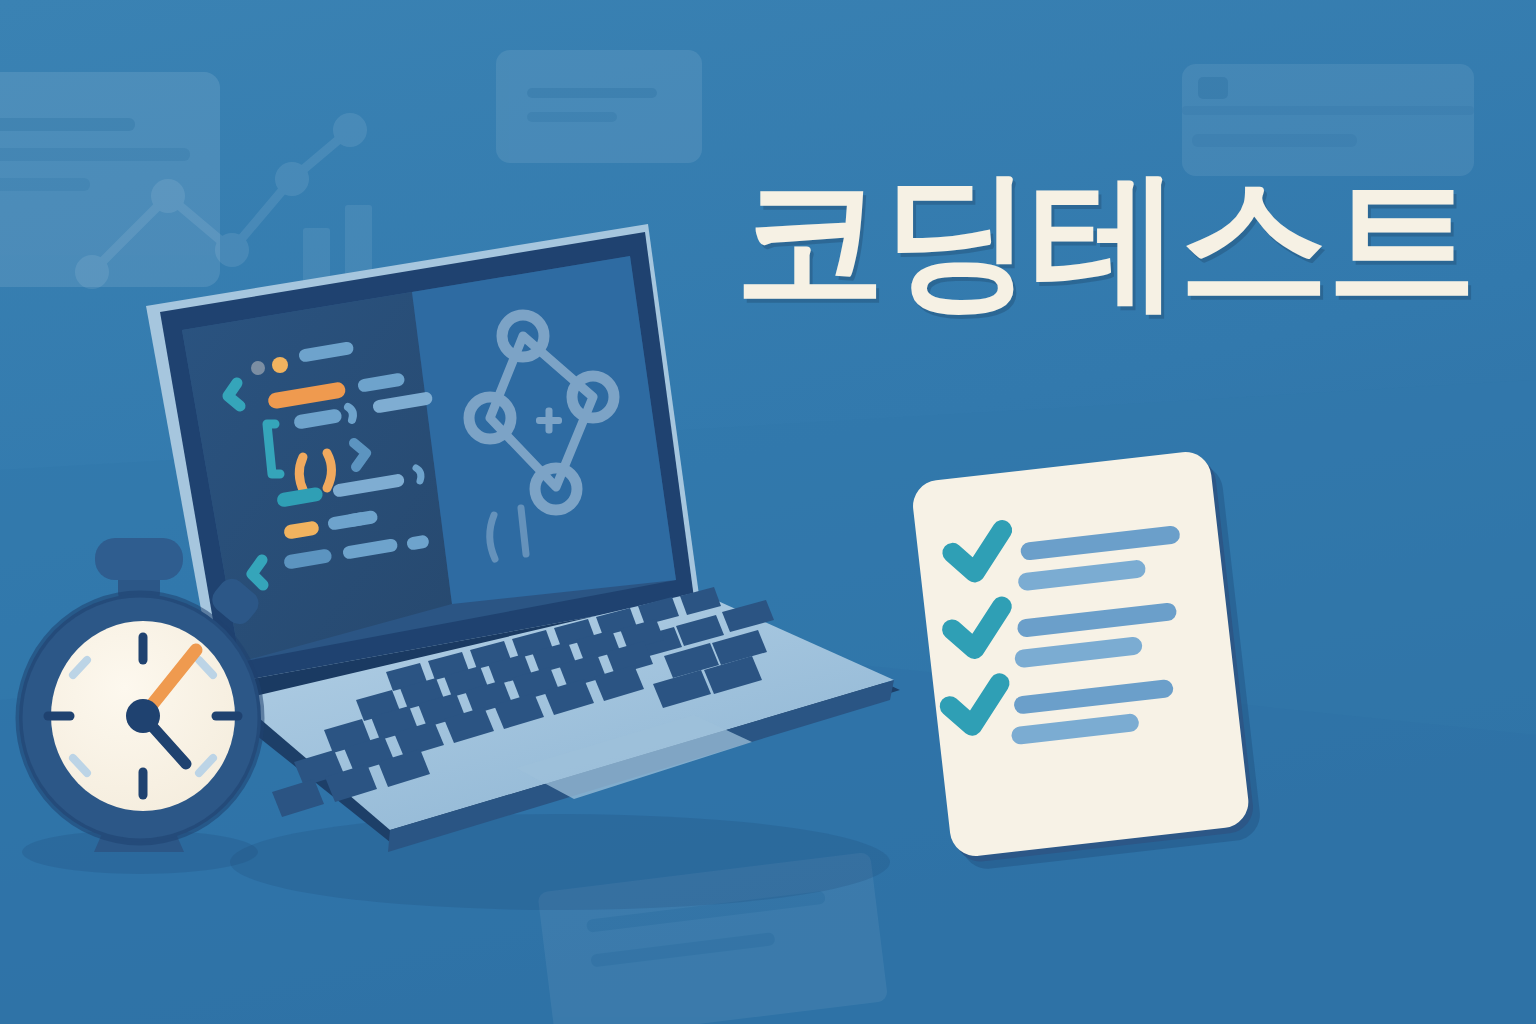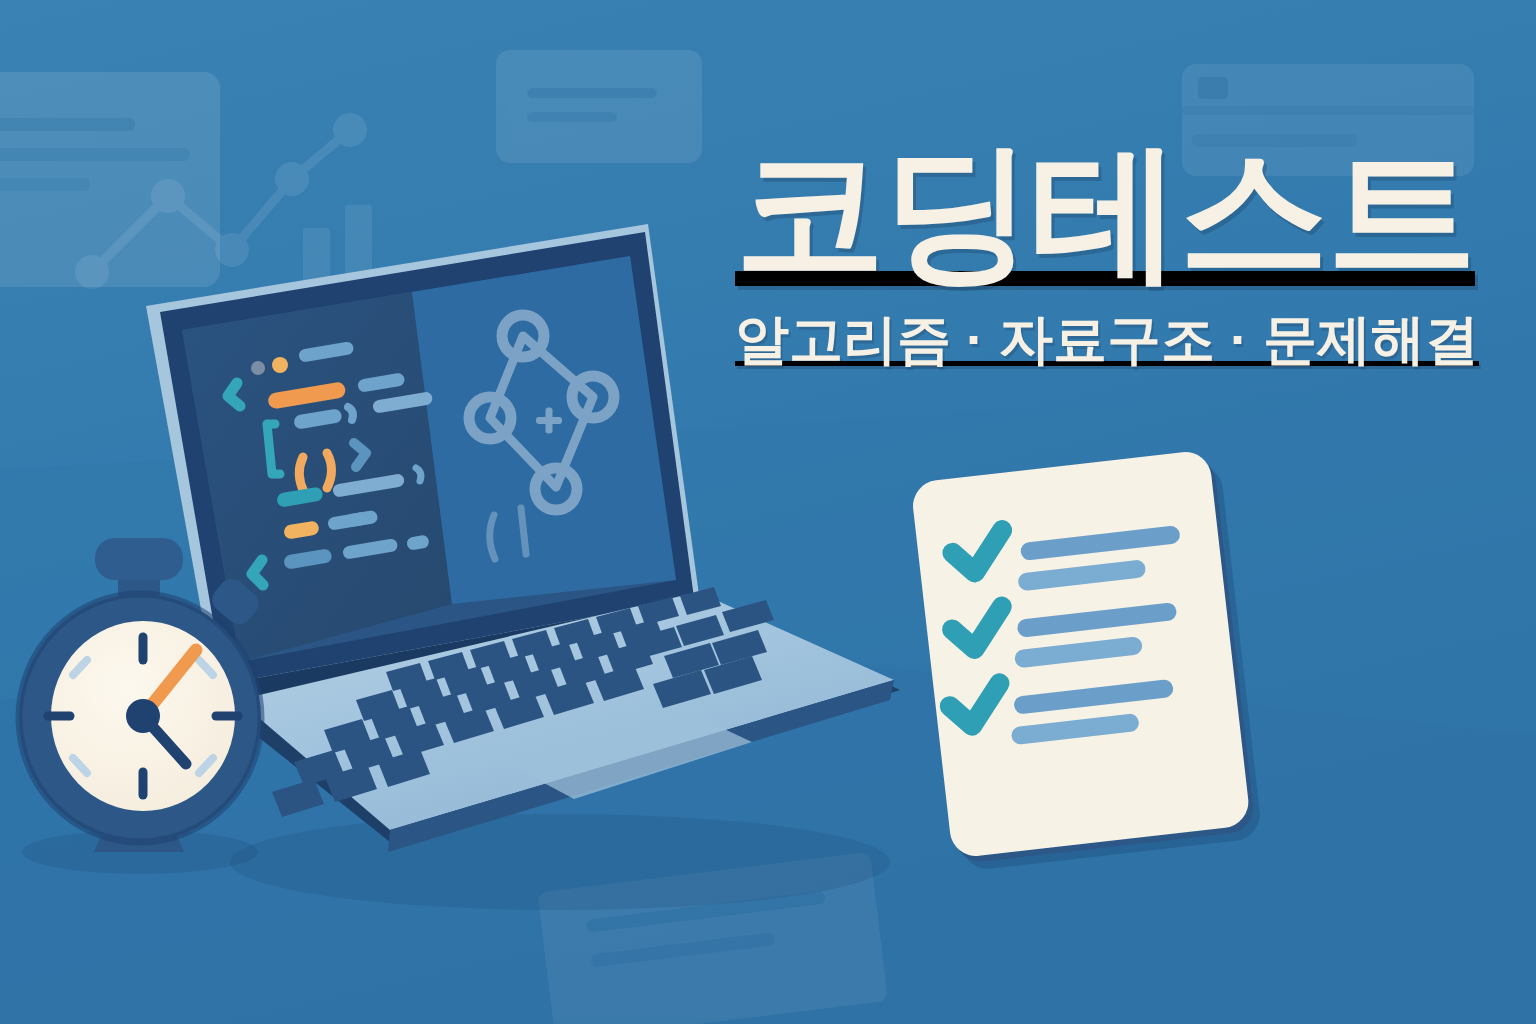--- a/index.html
+++ b/index.html
@@ -3,21 +3,21 @@
 <meta charset="utf-8">
 <style>
   html,body{margin:0;padding:0;background:#2f6f9f;}
   *{box-sizing:border-box;}
   #stage{
     position:relative;width:1536px;height:1024px;overflow:hidden;
     background:#3279ad;
     font-family:"Liberation Sans","DejaVu Sans",sans-serif;
   }
   #stage svg.layer{position:absolute;top:0;left:0;width:1536px;height:1024px;}
-  .txtwrap{position:absolute;left:735px;top:136px;width:700px;text-align:center;pointer-events:none;text-decoration:underline;}
+  .txtwrap{position:absolute;left:735px;top:164px;width:700px;text-align:center;pointer-events:none;}
   .title{
     font-size:150px;font-weight:700;line-height:1.0;color:#f6f1e4;
     letter-spacing:-2px;
     text-shadow:3px 4px 0 rgba(28,60,92,.30);
     font-family:"Liberation Sans","DejaVu Sans",sans-serif;
     white-space:nowrap;
   }
   .subtitle{
     margin-top:18px;font-size:54px;font-weight:700;color:#f6f1e4;
     letter-spacing:0px;
@@ -286,16 +286,15 @@
       <g>
         <path d="M946,690 L966,712 L998,673" fill="none" stroke="#2f9fb5" stroke-width="20" stroke-linecap="round" stroke-linejoin="round"></path>
         <rect x="1010" y="688" width="160" height="18" rx="9" fill="#6b9fca"></rect>
         <rect x="1004" y="718" width="128" height="18" rx="9" fill="#7bacd2"></rect>
       </g>
     </g>
   </svg>
 
   <div class="txtwrap">
     <div class="title">코딩테스트</div>
-    <div class="subtitle">알고리즘 · 자료구조 · 문제해결</div>
   </div>
 
 </div>
 
 </body></html>

